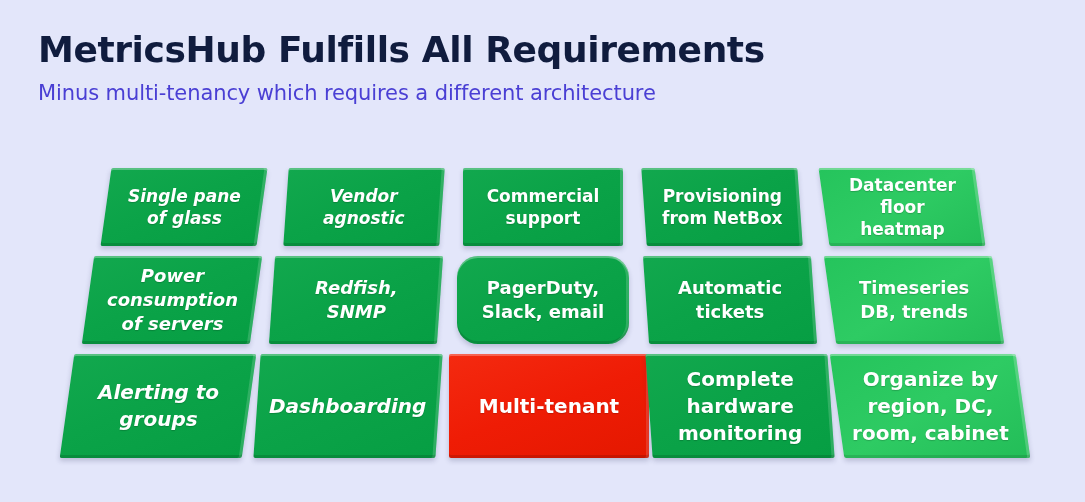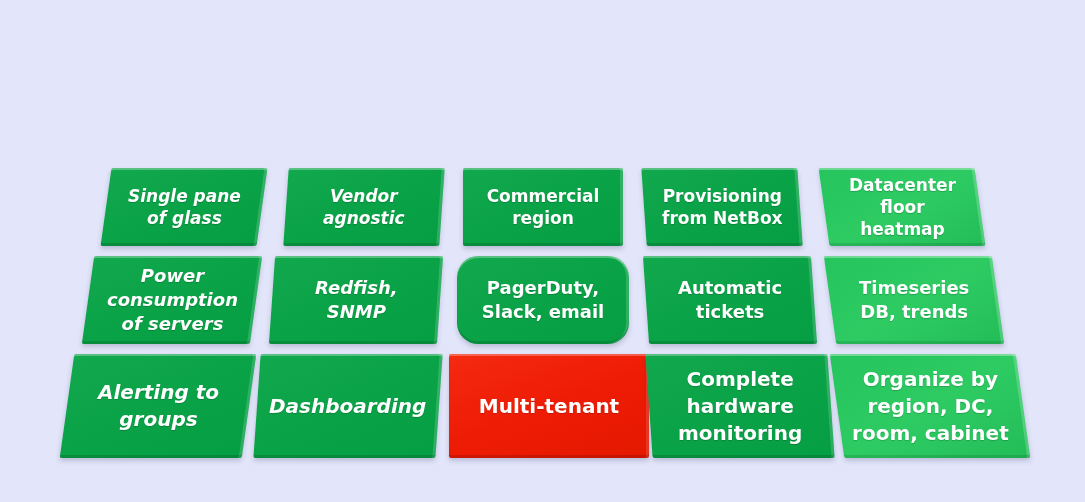--- a/index.html
+++ b/index.html
@@ -107,34 +107,38 @@
       inset 0 2px 0 rgba(255,255,255,0.28),
       inset 0 -3px 0 rgba(0,0,0,0.13),
       inset -3px 0 0 rgba(255,255,255,0.14);
   }
 </style>
 </head>
 <body>
 
 <div id="page">
 
+  <div id="header">
+    <h1 id="title">MetricsHub Fulfills All Requirements</h1>
+    <p id="subtitle">Minus multi-tenancy which requires a different architecture</p>
+  </div>
 
   <div id="grid">
       <div class="tile-row" style="top: 0px;">
         <div class="tile green" style="left: 106px; top: 8px; width: 156px; height: 78px; transform: skewX(-8deg);">
           <span class="tile-label" style="font-size: 17px; line-height: 22px; font-style: italic; transform: skewX(8deg);">Single pane
 of glass</span>
         </div>
         <div class="tile green" style="left: 286px; top: 8px; width: 156px; height: 78px; transform: skewX(-4deg);">
           <span class="tile-label" style="font-size: 17px; line-height: 22px; font-style: italic; transform: skewX(4deg);">Vendor
 agnostic</span>
         </div>
         <div class="tile green" style="left: 463px; top: 8px; width: 160px; height: 78px; transform: skewX(0deg);">
           <span class="tile-label" style="font-size: 17px; line-height: 22px; font-style: normal; transform: skewX(0deg);">Commercial
-region</span>
+support</span>
         </div>
         <div class="tile green" style="left: 644px; top: 8px; width: 156px; height: 78px; transform: skewX(4deg);">
           <span class="tile-label" style="font-size: 17px; line-height: 22px; font-style: normal; transform: skewX(-4deg);">Provisioning
 from NetBox</span>
         </div>
         <div class="tile green-light" style="left: 824px; top: 8px; width: 156px; height: 78px; transform: skewX(8deg);">
           <span class="tile-label" style="font-size: 17px; line-height: 22px; font-style: normal; transform: skewX(-8deg);">Datacenter
 floor
 heatmap</span>
         </div>

